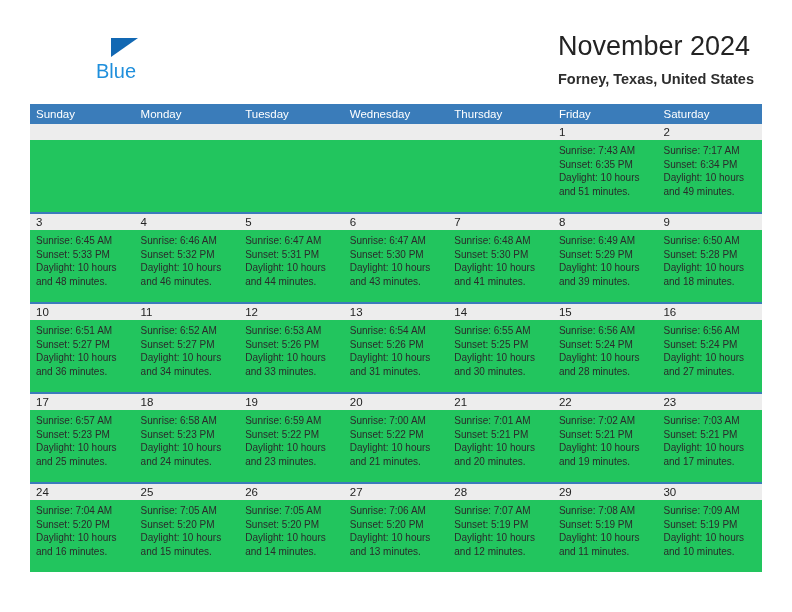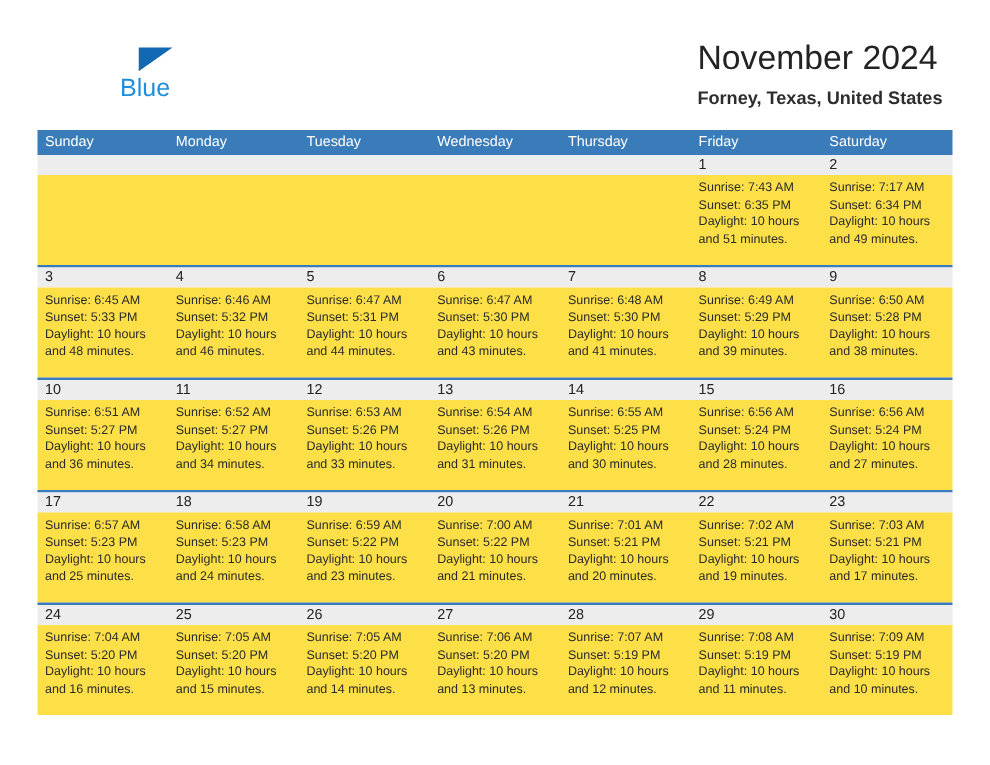--- a/index.html
+++ b/index.html
@@ -125,21 +125,21 @@
     box-sizing: border-box;
     padding-left: 6px;
     font-size: 11.5px;
     color: #232323;
     line-height: 16px;
   }
 
   .detail-band {
     display: flex;
     min-height: 72px;
-    background: #fde047;
+    background: #22c55e;
   }
   .detail-cell {
     flex: 1 1 0;
     box-sizing: border-box;
     padding: 4px 8px 0 6px;
     font-size: 10px;
     line-height: 13.6px;
     color: #2b2b2b;
   }
   .detail-cell .line {
@@ -278,21 +278,21 @@
         <div class="detail-cell">
           <div class="line">Sunrise: 6:49 AM</div>
           <div class="line">Sunset: 5:29 PM</div>
           <div class="line">Daylight: 10 hours</div>
           <div class="line">and 39 minutes.</div>
         </div>
         <div class="detail-cell">
           <div class="line">Sunrise: 6:50 AM</div>
           <div class="line">Sunset: 5:28 PM</div>
           <div class="line">Daylight: 10 hours</div>
-          <div class="line">and 38 minutes.</div>
+          <div class="line">and 18 minutes.</div>
         </div>
       </div>
     </div>
 
     <div class="week-row sep">
       <div class="daynum-band">
         <div class="daynum">10</div>
         <div class="daynum">11</div>
         <div class="daynum">12</div>
         <div class="daynum">13</div>

